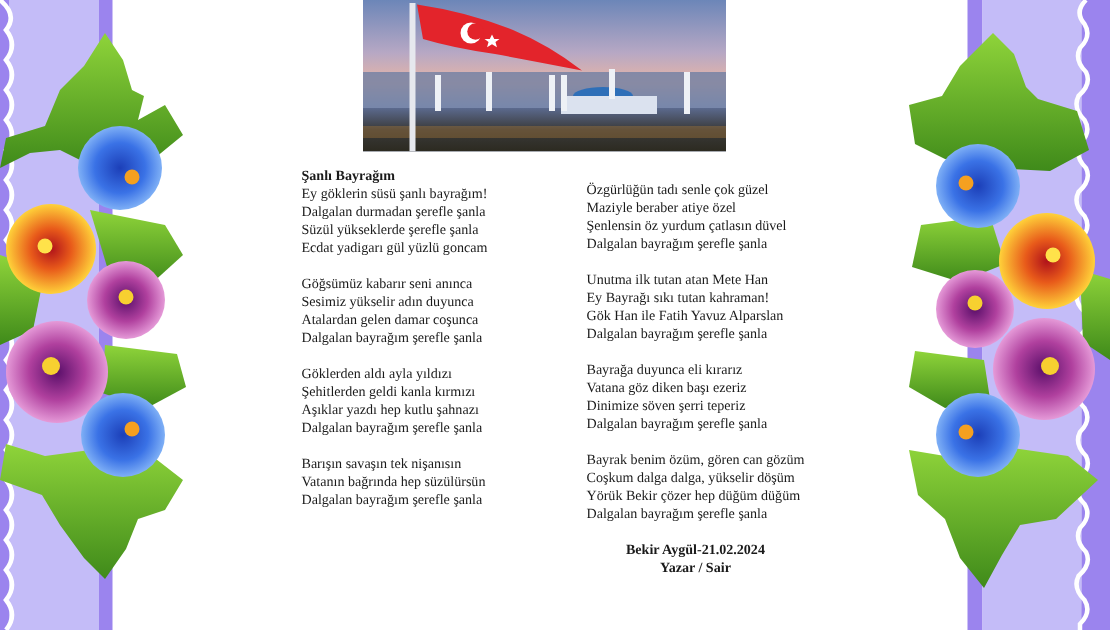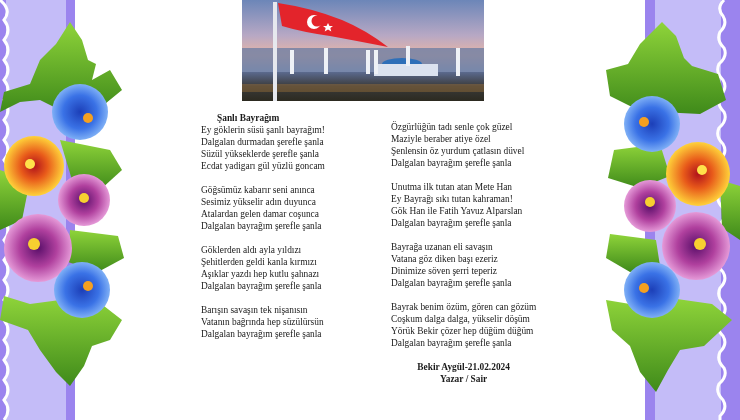--- a/index.html
+++ b/index.html
@@ -20,21 +20,21 @@
 
   .flowers { top:0; width:140px; height:420px; }
   .flowers-left { left:0; }
   .flowers-right { left:600px; }
 
   .hero { left:242px; top:0; width:242px; height:101px; overflow:hidden; }
 
   .poem { font-size:9.4px; line-height:12px; color:#1a1a1a; white-space:nowrap; }
   .col-left { left:201px; top:112px; }
   .col-right { left:391px; top:121px; }
-  .title { font-weight:bold;margin-left:16px; }
+  .title { font-weight:bold; }
   .stanza { margin-bottom:12px; }
   .sig { font-weight:bold;text-align:center; }
 </style>
 </head>
 <body>
 
 <div class="abs l-dark"></div>
 <div class="abs l-light"></div>
 <div class="abs l-stripe"></div>
 <svg class="abs l-scallop" viewBox="0 0 14 420" preserveAspectRatio="none">
@@ -201,21 +201,21 @@
     <div>Şenlensin öz yurdum çatlasın düvel</div>
     <div>Dalgalan bayrağım şerefle şanla</div>
   </div>
   <div class="stanza">
     <div>Unutma ilk tutan atan Mete Han</div>
     <div>Ey Bayrağı sıkı tutan kahraman!</div>
     <div>Gök Han ile Fatih Yavuz Alparslan</div>
     <div>Dalgalan bayrağım şerefle şanla</div>
   </div>
   <div class="stanza">
-    <div>Bayrağa uzanan eli savaşın</div>
+    <div>Bayrağa duyunca eli kırarız</div>
     <div>Vatana göz diken başı ezeriz</div>
     <div>Dinimize söven şerri teperiz</div>
     <div>Dalgalan bayrağım şerefle şanla</div>
   </div>
   <div class="stanza">
     <div>Bayrak benim özüm, gören can gözüm</div>
     <div>Coşkum dalga dalga, yükselir döşüm</div>
     <div>Yörük Bekir çözer hep düğüm düğüm</div>
     <div>Dalgalan bayrağım şerefle şanla</div>
   </div>

